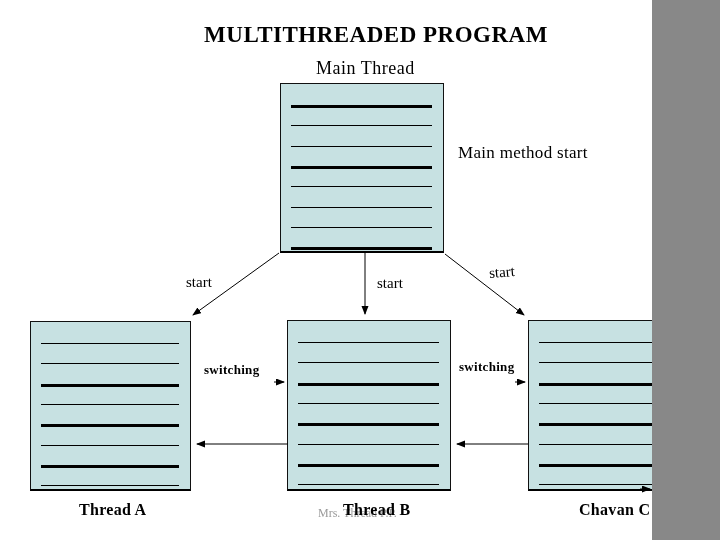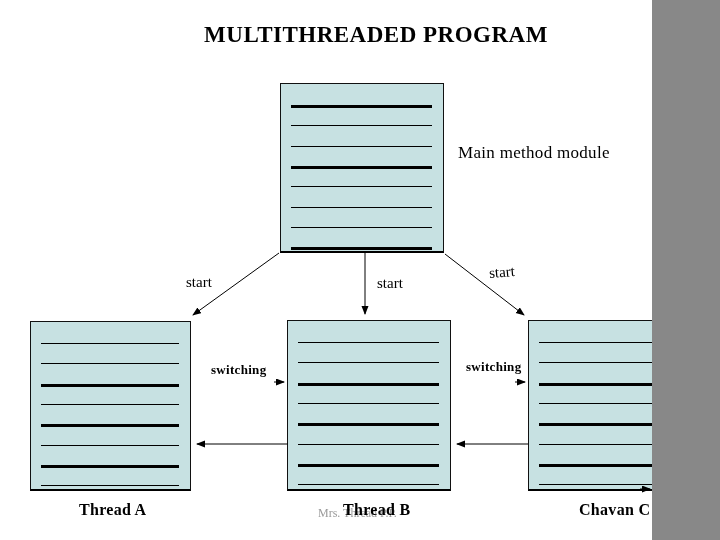--- a/index.html
+++ b/index.html
@@ -19,21 +19,21 @@
     position:absolute;left:160px;top:22px;width:432px;
     text-align:center;font-size:23px;font-weight:bold;letter-spacing:.5px;
     white-space:nowrap;
   }
   .lbl{position:absolute;white-space:nowrap;}
   .main-thread{left:316px;top:58px;font-size:18px;letter-spacing:.5px;}
   .main-caption{left:458px;top:143px;font-size:17px;letter-spacing:.3px;}
   .start-left{left:186px;top:274px;font-size:15px;}
   .start-mid{left:377px;top:275px;font-size:15px;}
   .start-right{left:489px;top:264px;font-size:15px;transform:rotate(-5deg);}
-  .switching{font-size:13px;font-weight:bold;letter-spacing:.3px;margin-left:7px;}
+  .switching{font-size:13px;font-weight:bold;letter-spacing:.3px;}
   .sw-left{left:204px;top:362px;}
   .sw-right{left:459px;top:359px;}
   .thread-lbl{font-size:16px;font-weight:bold;z-index:3;letter-spacing:.3px;}
   .t-a{left:79px;top:501px;}
   .t-b{left:343px;top:501px;}
   .t-c{left:579px;top:501px;}
   .footer{left:318px;top:506px;font-size:12px;color:var(--footer);z-index:1;}
   .page-num{left:682px;top:506px;font-size:12px;color:var(--footer);z-index:1;}
 
   .codebox{
@@ -53,32 +53,33 @@
   }
   svg.arrows{position:absolute;left:0;top:0;z-index:2;pointer-events:none;}
 </style>
 </head>
 <body>
 
 <div class="slide" style="--box-fill: #c7e1e2; --box-border: #111111; --footer: #9b9b9b;">
 
   <div class="title">MULTITHREADED PROGRAM</div>
 
+  <div class="lbl main-thread">Main Thread</div>
 
   <div class="codebox box-main">
       <div class="codeline" style="top: 21px; height: 3px;"></div>
       <div class="codeline" style="top: 41.3px; height: 1px;"></div>
       <div class="codeline" style="top: 61.6px; height: 1px;"></div>
       <div class="codeline" style="top: 81.9px; height: 3px;"></div>
       <div class="codeline" style="top: 102.2px; height: 1px;"></div>
       <div class="codeline" style="top: 122.5px; height: 1px;"></div>
       <div class="codeline" style="top: 142.8px; height: 1px;"></div>
       <div class="codeline" style="top: 163.1px; height: 3px;"></div>
     </div>
-  <div class="lbl main-caption">Main method module</div>
+  <div class="lbl main-caption">Main method start</div>
 
   <div class="lbl start-left">start</div>
   <div class="lbl start-mid">start</div>
   <div class="lbl start-right">start</div>
 
   <div class="lbl switching sw-left">switching</div>
   <div class="lbl switching sw-right">switching</div>
 
   <div class="codebox box-a">
       <div class="codeline" style="top: 21px; height: 1px;"></div>

